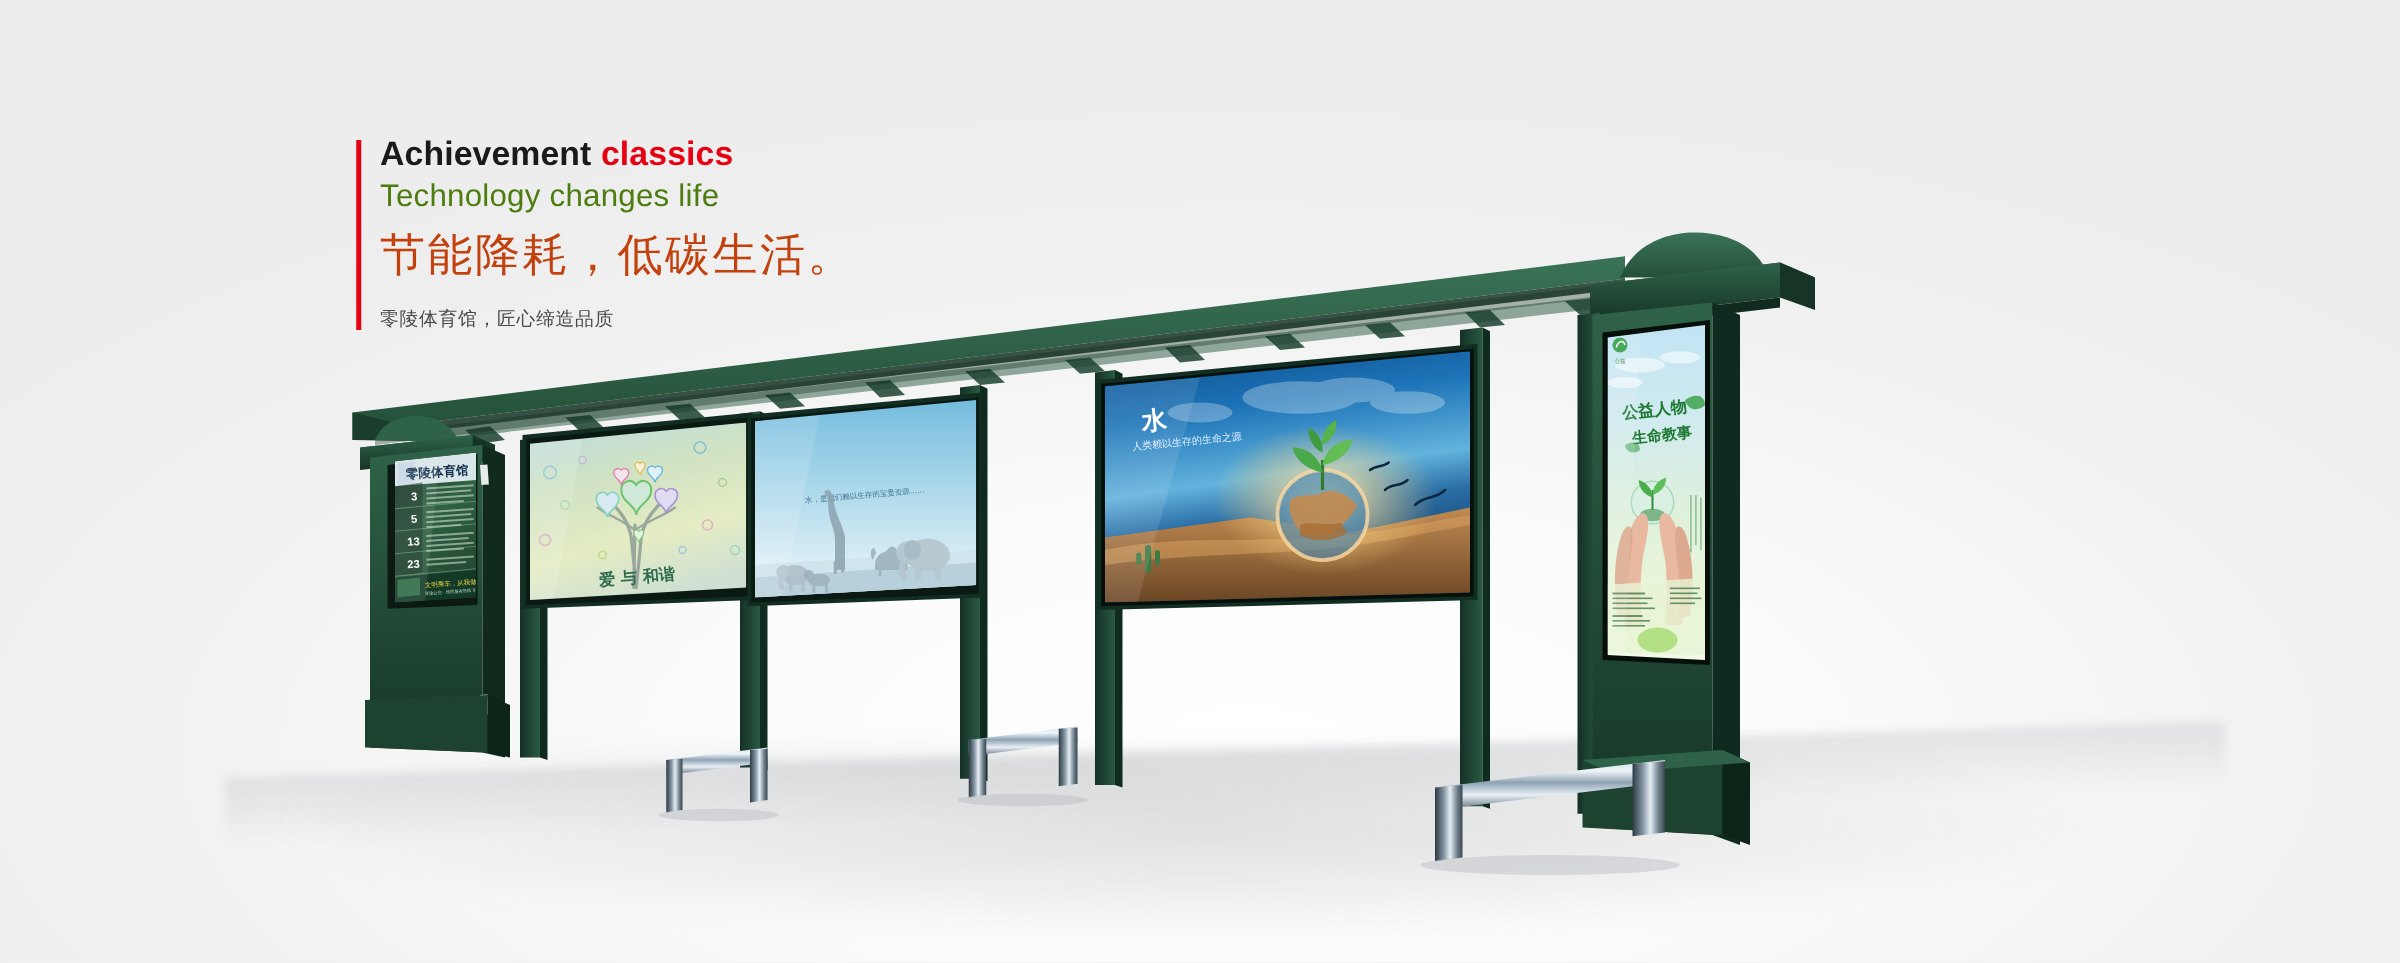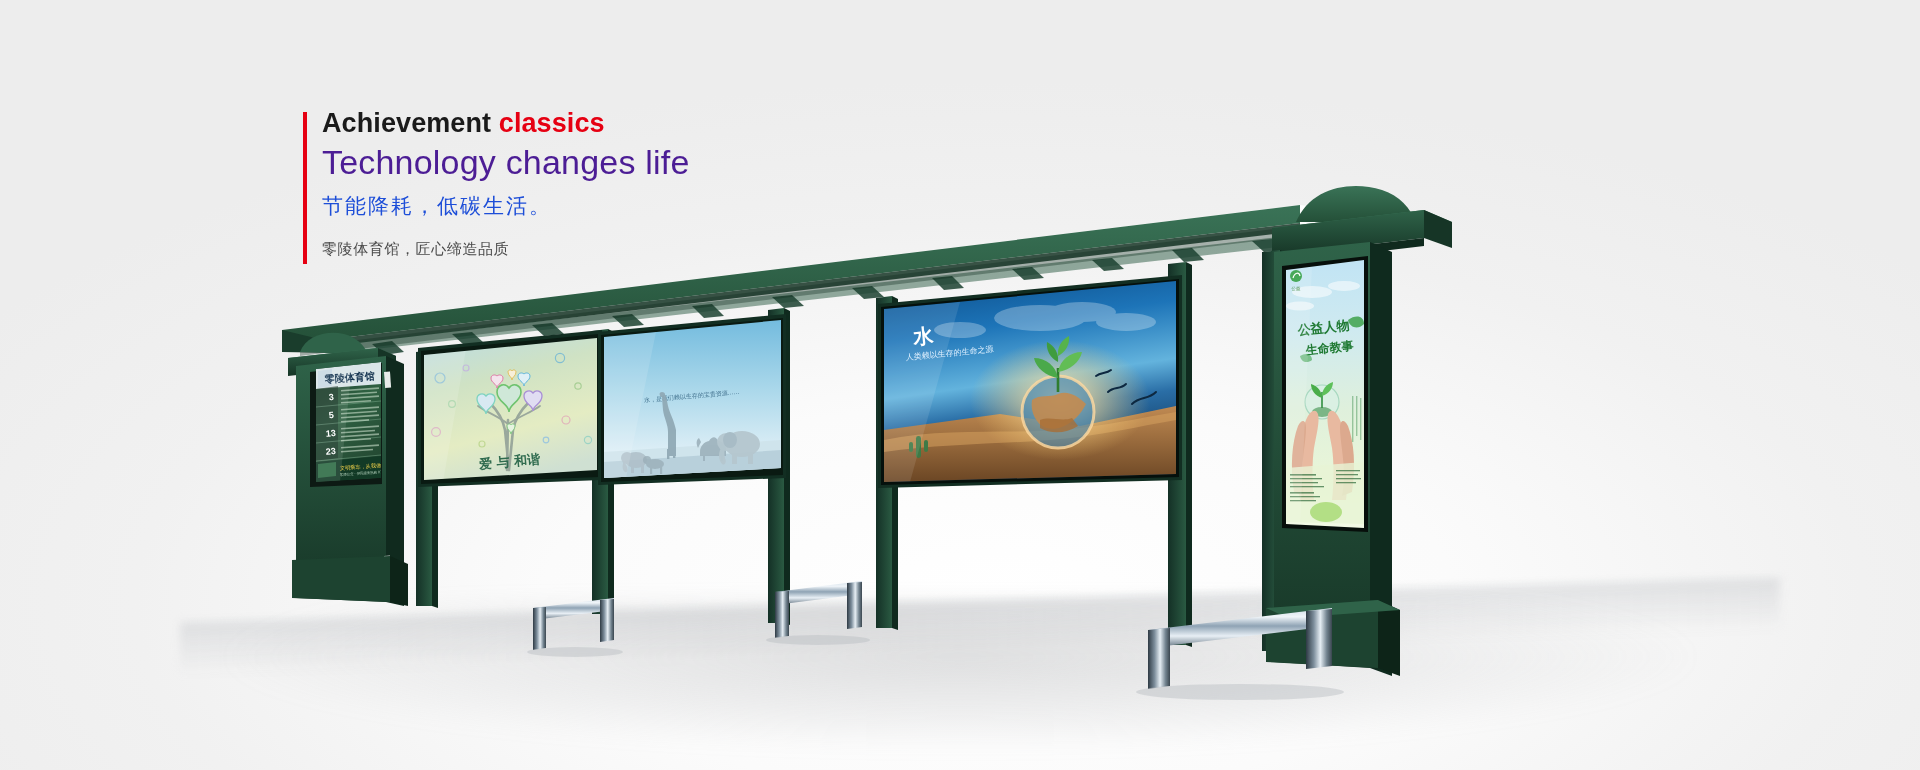--- a/index.html
+++ b/index.html
@@ -23,26 +23,26 @@
     filter:blur(9px);
   }
   .ground-line{
     position:absolute;left:180px;top:600px;width:1600px;height:90px;
     background:linear-gradient(180deg, rgba(205,207,210,.55) 0%, rgba(255,255,255,0) 60%);
     transform:skewY(-1.6deg);
     filter:blur(4px);
   }
 
   
-  .headline{position:absolute;left:303px;top:110px;width:640px;}
+  .headline{position:absolute;left:285px;top:110px;width:640px;}
   .hl-bar{position:absolute;left:0;top:2px;width:4px;height:152px;background:#e60012;}
   .hl-1{margin-left:19px;font-size:27px;font-weight:bold;letter-spacing:.1px;color:#1a1a1a;line-height:1;}
   .hl-1 .accent{color:#e60012;font-weight:bold;}
-  .hl-2{margin-left:19px;margin-top:8px;font-size:34px;color:#4c1d95;line-height:1;letter-spacing:.2px;}
-  .hl-3{margin-left:19px;margin-top:16px;font-size:21px;color:#1d4ed8;line-height:1;letter-spacing:2px;}
+  .hl-2{margin-left:19px;margin-top:8px;font-size:25px;color:#4d7c0f;line-height:1;letter-spacing:.2px;}
+  .hl-3{margin-left:19px;margin-top:16px;font-size:36px;color:#c2410c;line-height:1;letter-spacing:2px;}
   .hl-4{margin-left:19px;margin-top:24px;font-size:15px;color:#4a4a4a;letter-spacing:.6px;}
 
   
   #shelter{position:absolute;left:0;top:0;width:1920px;height:770px;}
 
   .sv{position:absolute;left:0;top:0;}
 </style>
 </head>
 <body>
 

